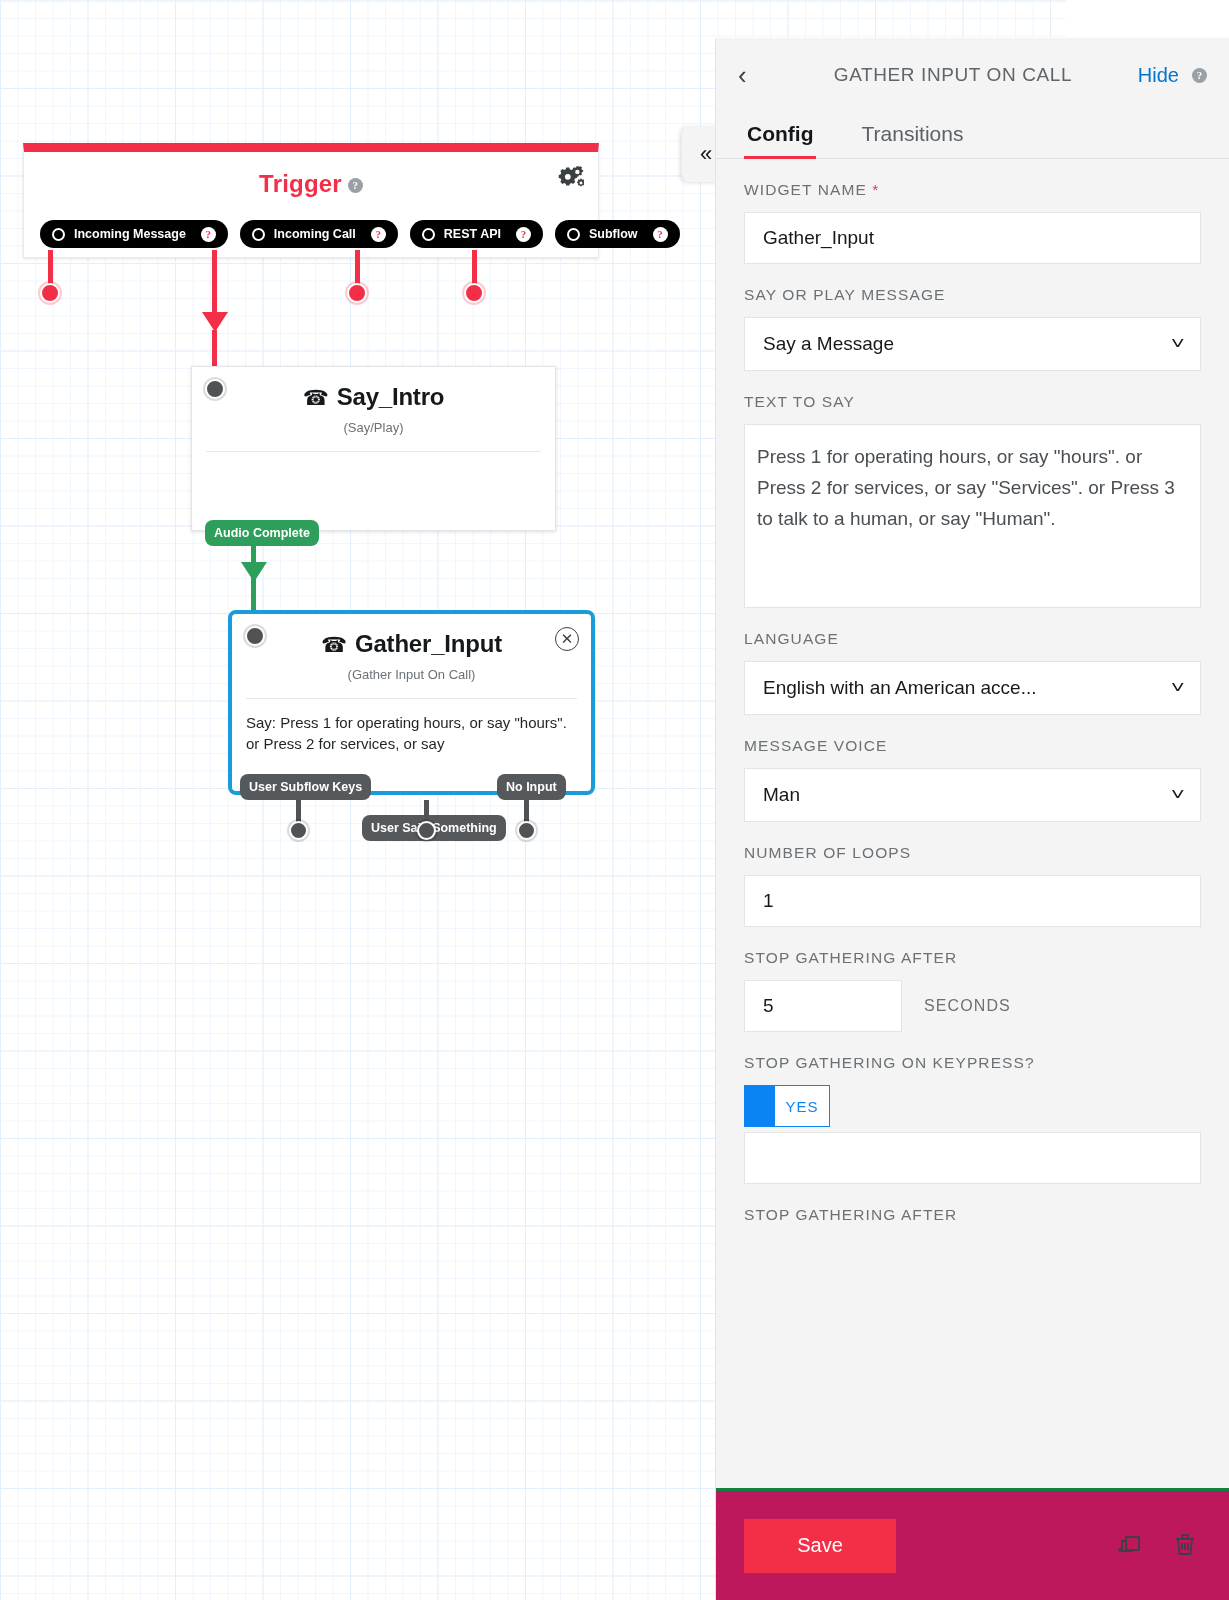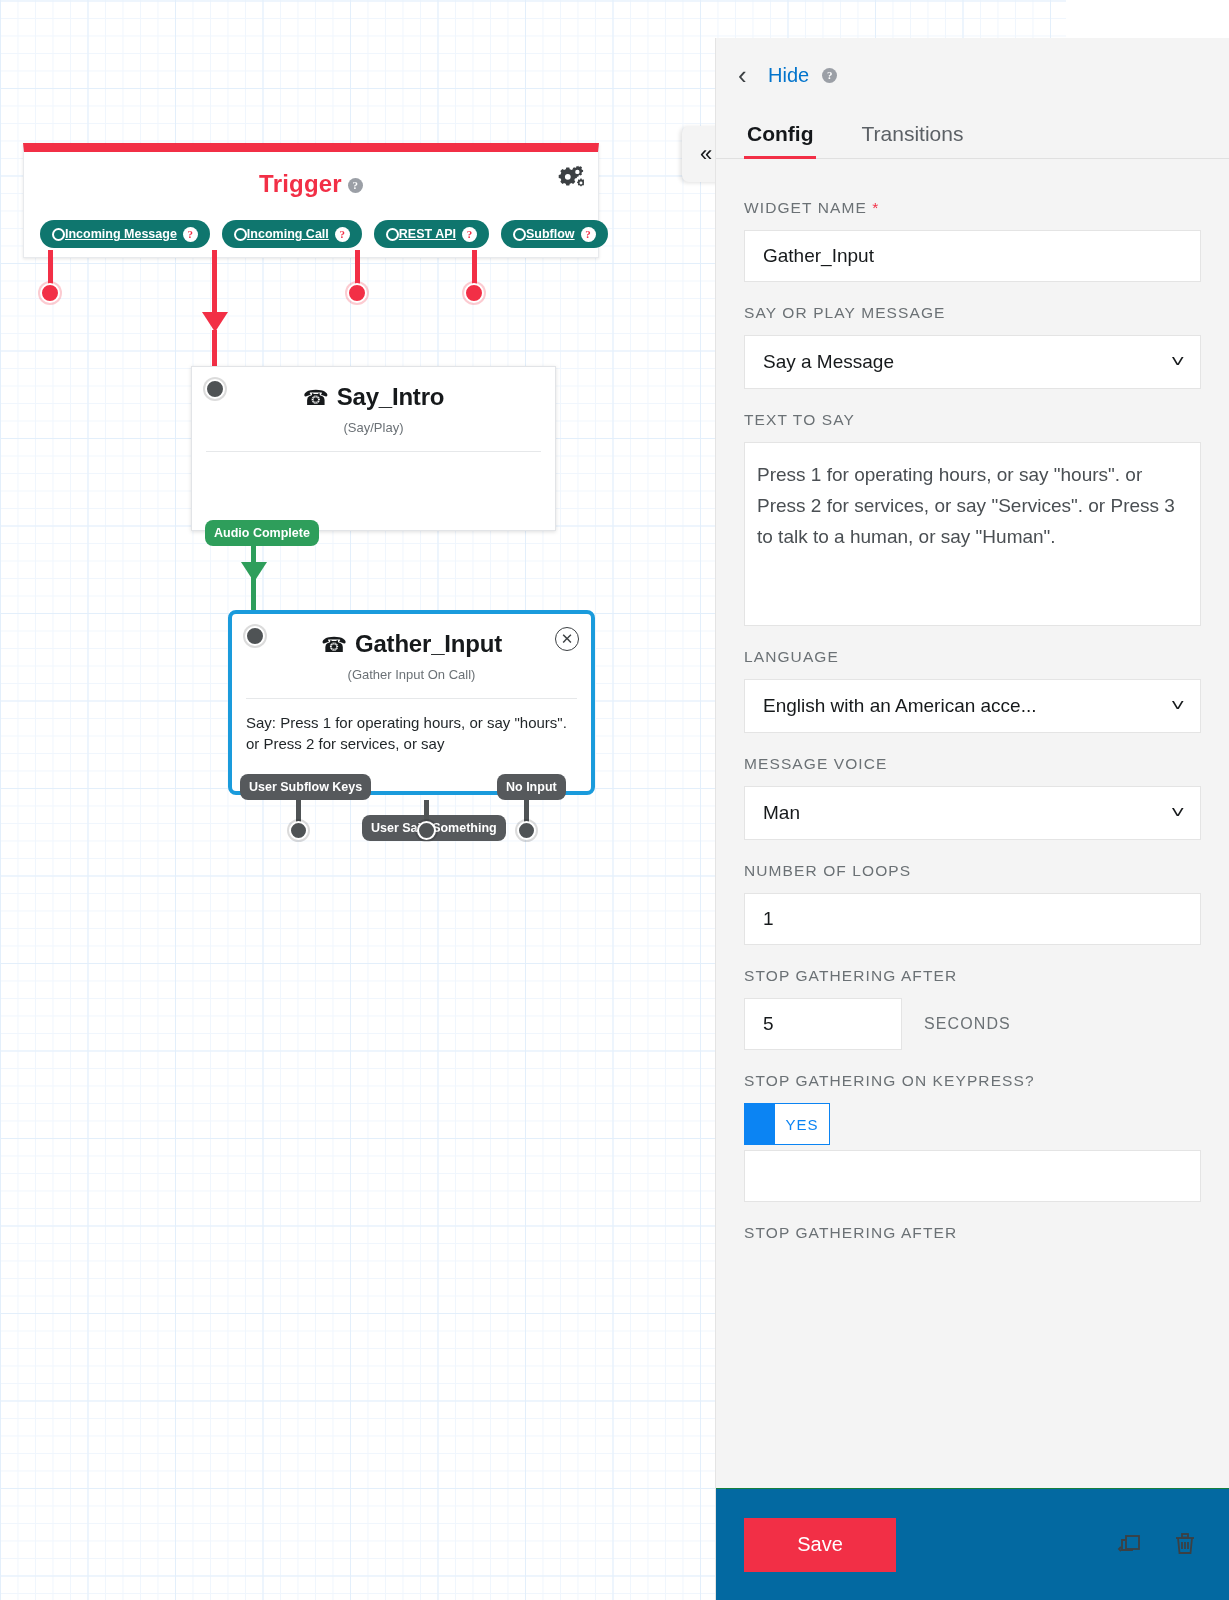--- a/index.html
+++ b/index.html
@@ -44,25 +44,24 @@
   }
   .help-dot.white { background: #fff; color: #f22f46; }
   #trigger-gear {
     position: absolute; right: 14px; top: 12px; width: 26px; height: 26px;
     color: #3c4043;
   }
   #trigger-pills {
     position: absolute; left: 16px; top: 68px; display: flex; gap: 12px;
   }
   .pill {
-    display: flex; align-items: center; gap: 0;
-    background: #0f766e; color: #ffffff; border-radius: 16px;
+    display: flex; align-items: center; gap: 9px;
+    background: #000000; color: #ffffff; border-radius: 16px;
     height: 28px; padding: 0 12px; font-size: 12.5px; font-weight: 700;
     white-space: nowrap;
-    text-decoration: underline;
   }
   .pill .ring {
     width: 13px; height: 13px; border: 2px solid #ffffff; border-radius: 50%;
   }
 
   
   .conn-line { position: absolute; background: #f22f46; width: 5px; }
   .conn-dot {
     position: absolute; width: 20px; height: 20px; border-radius: 50%;
     background: #f22f46; border: 2px solid #fff;
@@ -151,21 +150,21 @@
   .tab.active { color: #14171a; font-weight: 700; }
   .tab.active::after {
     content: ""; position: absolute; left: 0; right: 0; bottom: -1px;
     height: 3px; background: #f22f46;
   }
   #panel-body {
     flex: 1 1 auto; padding: 22px 28px 8px 28px; position: relative;
     overflow: hidden;
   }
   .field-label {
-    font-size: 15.5px; color: #6b7175; letter-spacing: 1.1px; margin: 18px 0 13px 0;
+    font-size: 15.5px; color: #6b7175; letter-spacing: 1.1px; margin: 0 0 13px 0;
   }
   .field-label .req { color: #f22f46; }
   .text-input, .select-box, .textarea-box {
     background: #ffffff; border: 1px solid #e4e4e4; color: #16191b;
   }
   .text-input {
     height: 52px; display: flex; align-items: center; padding: 0 18px;
     font-size: 19px; margin-bottom: 22px;
   }
   .select-box {
@@ -184,22 +183,22 @@
     display: inline-flex; align-items: stretch; border: 1px solid #0b84f3;
     height: 42px; width: 86px; background: #ffffff;
   }
   .toggle .knob { width: 30px; background: #0b84f3; }
   .toggle .lbl {
     flex: 1; display: flex; align-items: center; justify-content: center;
     color: #0b84f3; font-size: 15px; letter-spacing: 1px;
   }
   .blank-input { height: 52px; background: #ffffff; border: 1px solid #e4e4e4; margin-bottom: 22px; }
   #panel-footer {
-    flex: 0 0 auto; height: 112px; border-top: 1px solid #15803d;
-    display: flex; align-items: center; padding: 0 28px; background: #0369a1;
+    flex: 0 0 auto; height: 112px; border-top: 3px solid #15803d;
+    display: flex; align-items: center; padding: 0 28px; background: #be185d;
   }
   #save-button {
     background: #f22f46; color: #ffffff; font-size: 20px;
     width: 152px; height: 54px; display: flex; align-items: center;
     justify-content: center; border: none;
     font-family: "Liberation Sans", sans-serif;
   }
   #footer-icons { margin-left: auto; display: flex; gap: 24px; color: #3c4043; }
 </style>
 </head>
@@ -299,20 +298,21 @@
   </div>
 
   <div id="collapse-tab">
     <span>«</span>
   </div>
 
   <div id="panel">
 
     <div id="panel-header">
       <div id="panel-back">‹</div>
+      <div id="panel-title">GATHER INPUT ON CALL</div>
       <div id="panel-hide">Hide</div>
       <span class="help-dot">?</span>
     </div>
 
     <div id="tabbar">
       <div class="tab active">Config</div>
       <div class="tab">Transitions</div>
     </div>
 
     <div id="panel-body">

